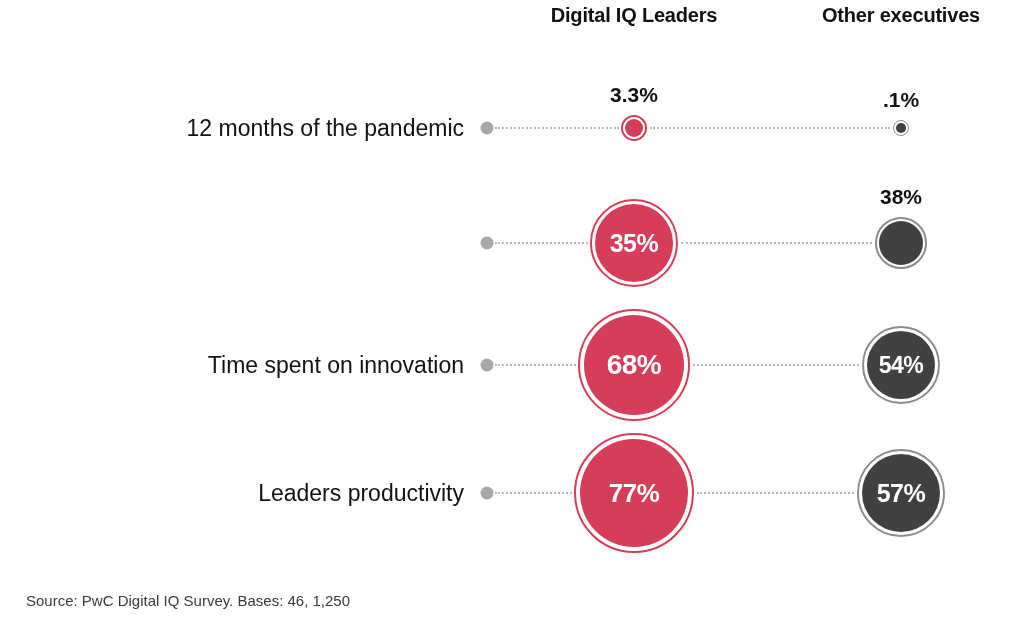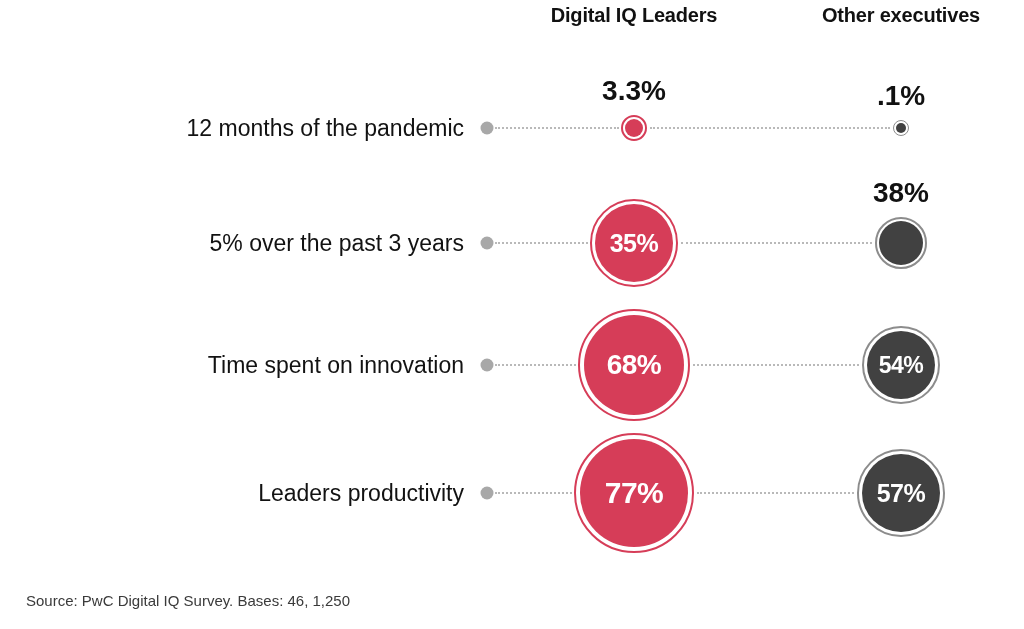--- a/index.html
+++ b/index.html
@@ -101,21 +101,21 @@
     z-index: 3;
     color: #ffffff;
     font-weight: bold;
     letter-spacing: -0.5px;
     white-space: nowrap;
   }
 
   
   .value-above {
     position: absolute;
-    font-size: 28px;
+    font-size: 21px;
     font-weight: bold;
     color: #111111;
     white-space: nowrap;
     transform: translate(-50%, -100%);
   }
 
   
   #source-note {
     position: absolute;
     left: 26px;
@@ -147,21 +147,20 @@
         </div>
         <div class="bubble" style="left: 901px; width: 16px; height: 16px;">
           <div class="ring" style="border-width: 1.5px; border-color: rgb(140, 140, 140);"></div>
           <div class="disc" style="inset: 3px; background: rgb(65, 65, 65);"></div>
         </div>
         <div class="value-above" style="left: 634px; top: -21px;">3.3%</div>
         <div class="value-above" style="left: 901px; top: -16px;">.1%</div>
       </div>
       <div class="row" style="top: 243px;">
         <div class="row-label">
-          <div>5% over the past 3 years</div>
         </div>
         <div class="connector" style="left: 495px; width: 93px; border-top-color: rgb(185, 185, 185);"></div>
         <div class="connector" style="left: 681px; width: 191px; border-top-color: rgb(185, 185, 185);"></div>
         <div class="anchor-dot" style="left: 487px; background: rgb(168, 168, 168);"></div>
         <div class="bubble" style="left: 634px; width: 88px; height: 88px; text-align: center;">
           <div class="ring" style="border-width: 2px; border-color: rgb(214, 61, 88);"></div>
           <div class="disc" style="inset: 5px; background: rgb(214, 61, 88);"></div>
           <span class="disc-label" style="font-size: 25px;">35%</span>
         </div>
         <div class="bubble" style="left: 901px; width: 52px; height: 52px;">
@@ -191,21 +190,21 @@
       <div class="row" style="top: 493px;">
         <div class="row-label">
           <div>Leaders productivity</div>
         </div>
         <div class="connector" style="left: 495px; width: 77px; border-top-color: rgb(185, 185, 185);"></div>
         <div class="connector" style="left: 697px; width: 157px; border-top-color: rgb(185, 185, 185);"></div>
         <div class="anchor-dot" style="left: 487px; background: rgb(168, 168, 168);"></div>
         <div class="bubble" style="left: 634px; width: 120px; height: 120px;">
           <div class="ring" style="border-width: 2px; border-color: rgb(214, 61, 88);"></div>
           <div class="disc" style="inset: 6px; background: rgb(214, 61, 88);"></div>
-          <span class="disc-label" style="font-size: 30px;">77%</span>
+          <span class="disc-label" style="font-size: 26px;">77%</span>
         </div>
         <div class="bubble" style="left: 901px; width: 88px; height: 88px;">
           <div class="ring" style="border-width: 2px; border-color: rgb(140, 140, 140);"></div>
           <div class="disc" style="inset: 5px; background: rgb(65, 65, 65);"></div>
           <span class="disc-label" style="font-size: 25px;">57%</span>
         </div>
       </div>
     </div>
 
   <div id="source-note">Source: PwC Digital IQ Survey. Bases: 46, 1,250</div>

